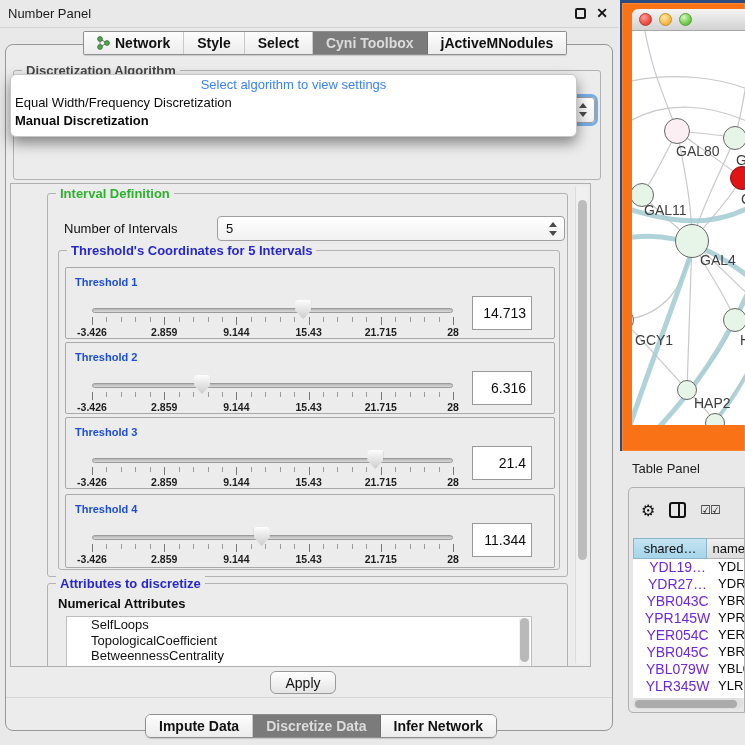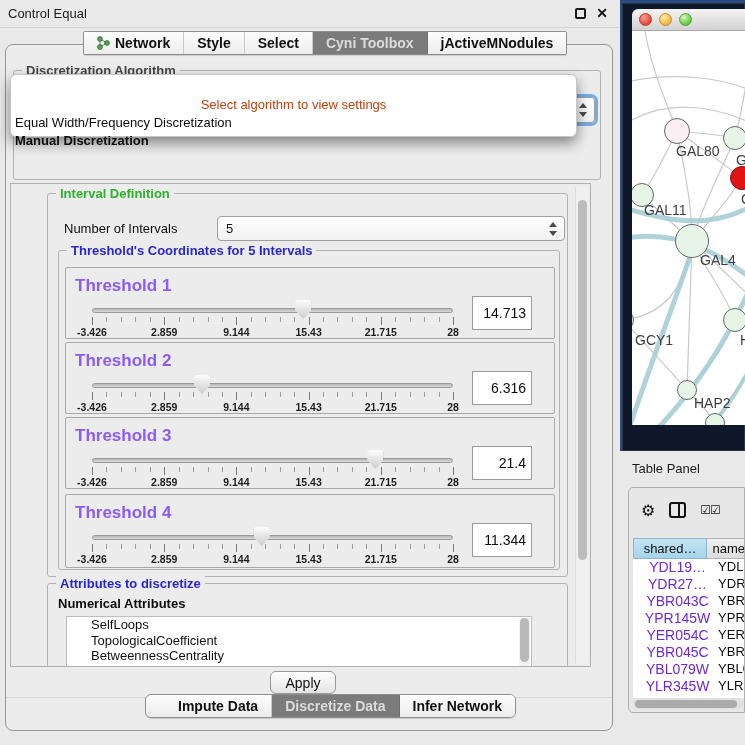--- a/index.html
+++ b/index.html
@@ -42,34 +42,34 @@
   .stepper { position:absolute; right:7px; top:50%; transform:translateY(-50%); width:9px; height:14px; }
   .stepper:before, .stepper:after { content:""; position:absolute; left:1px; border-left:4px solid transparent; border-right:4px solid transparent; }
   .stepper:before { top:0; border-bottom:5px solid #4a4a4a; }
   .stepper:after { bottom:0; border-top:5px solid #4a4a4a; }
   .combo.focused { box-shadow:0 0 0 3px rgba(86,157,229,.8); }
 
   
   .popup { position:absolute; left:10px; top:74px; width:567px; height:63px; background:#fff;
            border:1px solid #c6c6c6; border-radius:6px; z-index:40;
            box-shadow:0 6px 14px rgba(0,0,0,.45); }
-  .popup-hint { text-align:center; color:#c2410c; font-size:13px; margin-top:22px; }
+  .popup-hint { text-align:center; color:#3b82f6; font-size:13px; margin-top:2px; }
   .popup-opt { font-size:13px; color:#0b0b0b; padding-left:4px; margin-top:3px; }
   .popup-opt.bold { font-weight:bold; }
 
   
   .scrollpane { position:absolute; left:10px; top:183px; width:581px; height:484px;
                 border:1px solid #b0b0b0; background:#ececec; overflow:hidden; }
   .v-scrollbar { position:absolute; right:2px; top:2px; width:13px; height:478px; background:#f0f0f0;
                  border-left:1px solid #dcdcdc; border-radius:2px; }
   .v-thumb { position:absolute; left:2px; width:9px; border-radius:5px; background:#bcbcbc; }
 
   
   .thr-box { position:absolute; left:6px; width:490px; background:#ececec; border:1px solid #a9a9a9; border-radius:2px; }
-  .thr-label { font-size:17px; font-weight:bold; color:#8b5cf6; padding:8px 0 0 9px; }
+  .thr-label { font-size:11px; font-weight:bold; color:#1d4ed8; padding:8px 0 0 9px; }
   .slider { position:absolute; left:26px; top:38px; width:361px; height:34px; }
   .track { position:absolute; left:0; top:2px; width:361px; height:5px; border:1px solid #9a9a9a; border-radius:3px;
            background:linear-gradient(#b6b6b6,#dadada); }
   .scale { position:absolute; left:0; top:11px; width:361px; height:24px;
            background-image:repeating-linear-gradient(to right,#9c9c9c 0 1px,transparent 1px 14.44px);
            background-size:361px 5px; background-repeat:no-repeat; }
   .scale .maj { position:absolute; top:0; width:1px; height:8px; background:#787878; }
   .scale .lab { position:absolute; top:9px; transform:translateX(-50%); font-size:10.5px; font-weight:600; color:#1d1d1d; white-space:nowrap; }
   .handle { position:absolute; top:-6px; width:16px; height:19px; transform:translateX(-50%);
             background:linear-gradient(#fdfdfd,#cccccc);
@@ -89,21 +89,21 @@
 
   .apply-btn { position:absolute; left:265px; top:627px; width:66px; height:23px;
                background:linear-gradient(#ffffff,#e4e4e4); border:1px solid #999; border-radius:6px;
                font-size:14px; color:#111; display:flex; align-items:center; justify-content:center; }
   .bottom-tabbar { position:absolute; left:140px; top:658px; height:24px; display:flex;
                    border:1px solid #8f8f8f; border-radius:6px; overflow:hidden;
                    background:linear-gradient(#fdfdfd,#ececec); box-shadow:0 1px 1px rgba(0,0,0,.15); }
 
   
   .right-region { position:absolute; left:618px; top:0; width:127px; height:745px; background:#e9e9e9; overflow:hidden; }
-  .net-frame { position:absolute; left:2px; top:0; width:125px; height:451px; background:#0f172a;
+  .net-frame { position:absolute; left:2px; top:0; width:125px; height:451px; background:#f97316;
                border-top:3px solid #2a4b80; border-left:2px solid #2a4b80; box-shadow:inset 0 0 0 1px rgba(255,255,255,.12); }
   .mac-titlebar { position:absolute; left:10px; top:6px; width:115px; height:22px;
                   background:linear-gradient(#f4f4f4,#d2d2d2); border-radius:6px 0 0 0; border-bottom:1px solid #a9a9a9;
                   display:flex; align-items:center; }
   .light { width:13px; height:13px; border-radius:50%; margin-left:7px; }
   .light.red { background:radial-gradient(circle at 35% 30%, #ff9d96, #e4453a 70%); border:1px solid #b93a30; }
   .light.yellow { background:radial-gradient(circle at 35% 30%, #ffe9a8, #f4b33e 70%); border:1px solid #c48f2c; }
   .light.green { background:radial-gradient(circle at 35% 30%, #d6f8c4, #66c440 70%); border:1px solid #57a135; }
   .net-canvas { position:absolute; left:10px; top:28px; width:115px; height:394px; background:#fff; overflow:hidden; }
   .node { position:absolute; border-radius:50%; border:1px solid #666; background:#e6f5e8; transform:translate(-50%,-50%); }
@@ -132,21 +132,21 @@
   .h-thumb { position:absolute; left:2px; top:1.5px; width:102px; height:8px; background:#ababab; border-radius:4px; }
 </style>
 </head>
 <body>
 
 <div id="root">
 
   <div class="left-region">
 
     <div class="cp-titlebar">
-      <span class="cp-title">Control Equal</span>
+      <span class="cp-title">Number Panel</span>
       <span class="float-icon"></span>
       <span class="close-icon">✕</span>
     </div>
 
     <div class="main-box"></div>
 
     <div class="tabbar">
       <div class="tab">
         <svg class="net-icon" viewBox="0 0 13 14">
           <line x1="3" y1="3" x2="10" y2="7" stroke="#7a7a7a" stroke-width="1"></line>
@@ -308,21 +308,21 @@
 
       <div class="v-scrollbar">
         <div class="v-thumb" style="top:14px; height:360px;"></div>
       </div>
     </div>
 
     <div class="apply-btn" style="position:absolute; left:270px; top:671px;">Apply</div>
 
     <div style="position:absolute; left:6px; top:697px; width:606px; border-top:1px solid #d6d6d6;"></div>
 
-    <div class="bottom-tabbar" style="position:absolute; left:145px; top:694px;padding-left:19px;">
+    <div class="bottom-tabbar" style="position:absolute; left:145px; top:714px;">
       <div class="tab">
           <span>Impute Data</span>
         </div>
       <div class="tab selected">
           <span>Discretize Data</span>
         </div>
       <div class="tab">
           <span>Infer Network</span>
         </div>
     </div>

